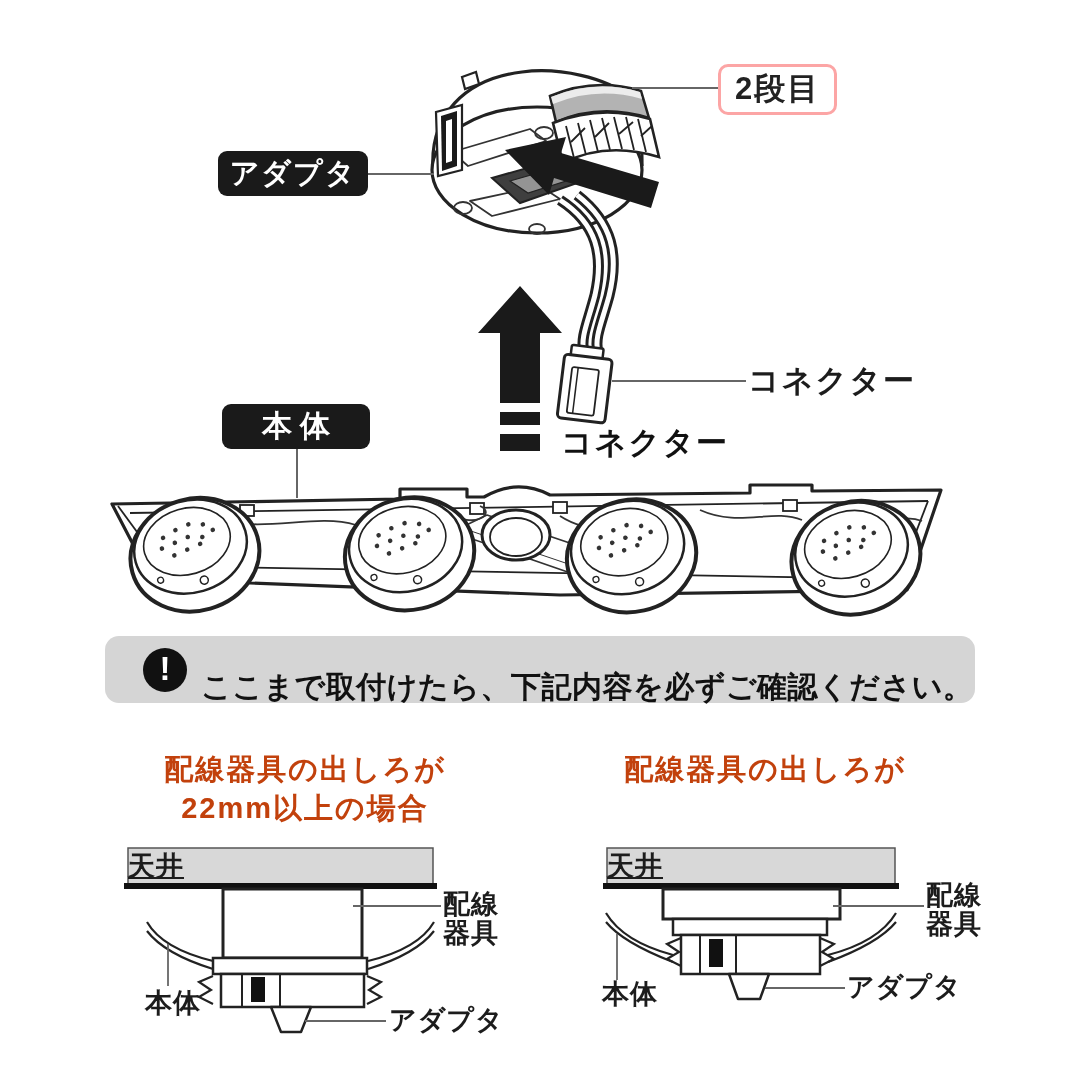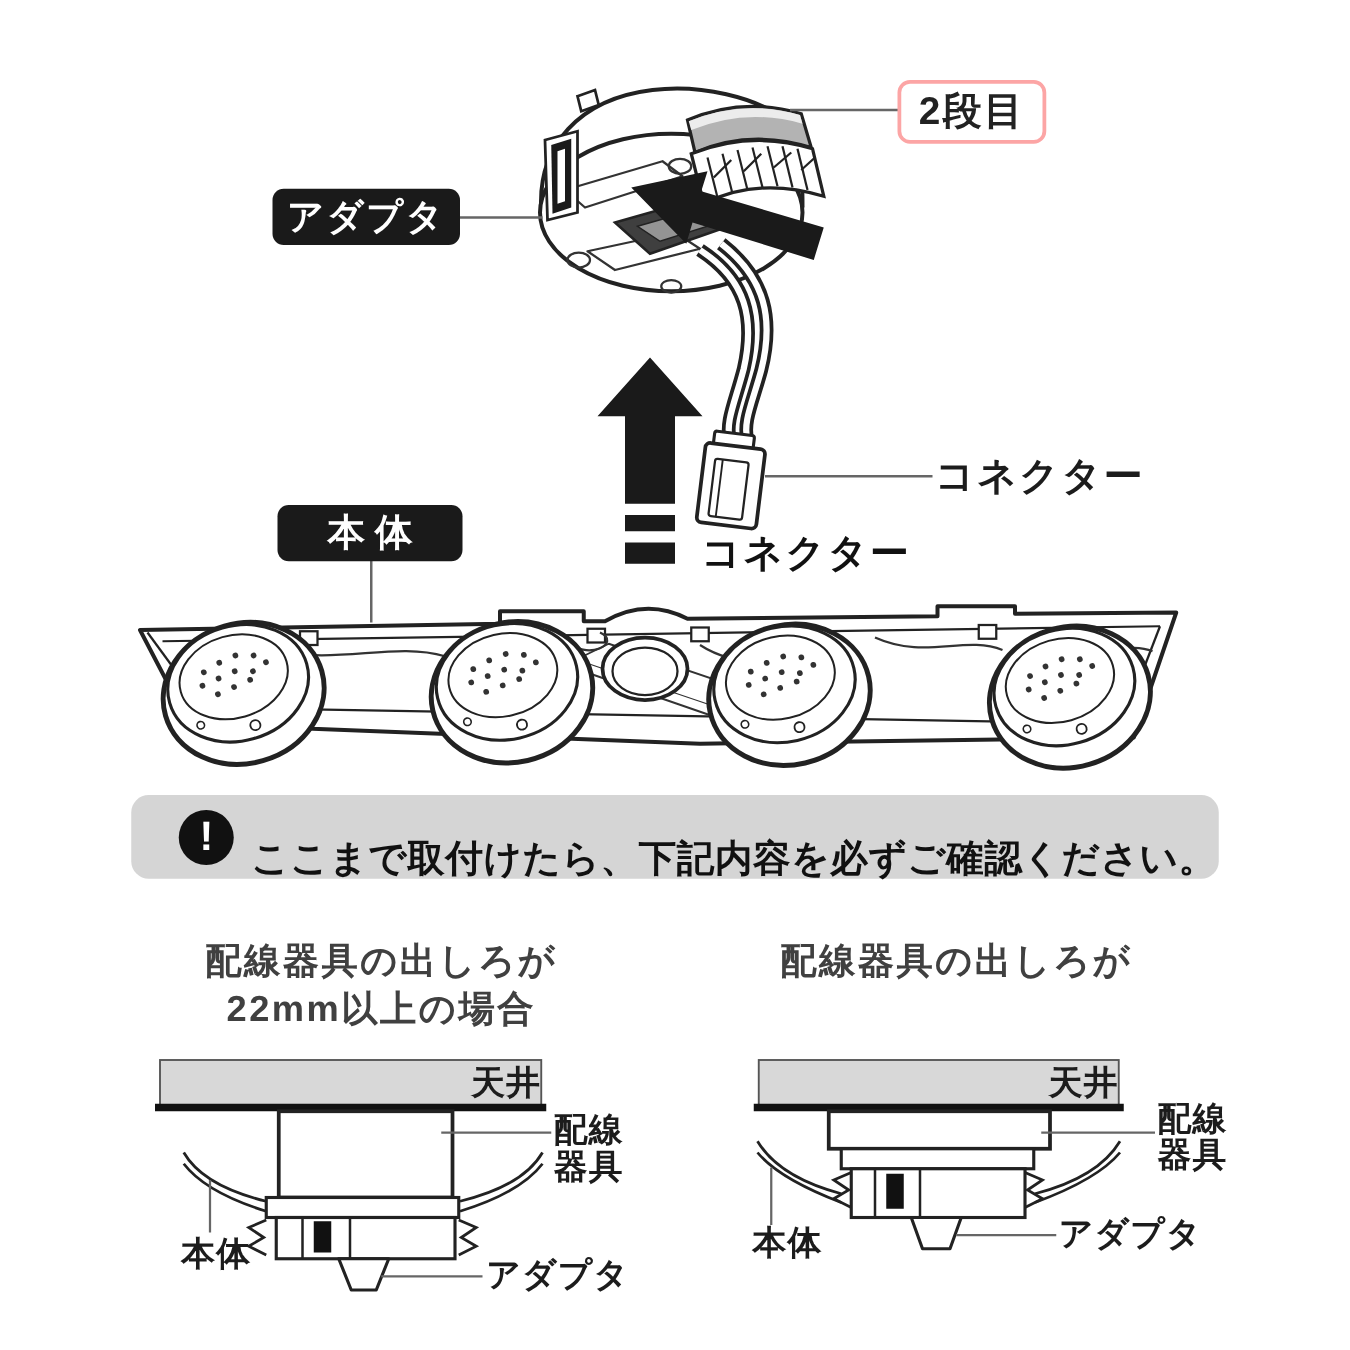--- a/index.html
+++ b/index.html
@@ -23,24 +23,24 @@
   .notice{
     left:105px;top:636px;width:870px;height:67px;background:#d5d5d5;border-radius:14px;
     display:flex;align-items:center;gap:14px;padding-left:38px;box-sizing:border-box;
   }
   .notice .bang{
     width:44px;height:44px;border-radius:50%;background:#111;color:#fff;
     display:flex;align-items:center;justify-content:center;
     font-size:33px;font-weight:900;flex:0 0 auto;padding-bottom:2px;box-sizing:border-box;
   }
   .notice .msg{font-size:30px;font-weight:700;color:#111;letter-spacing:0.5px;white-space:nowrap;margin-top:35px;}
-  .case-title{width:420px;text-align:center;font-size:29px;color:#404040;
+  .case-title{width:420px;text-align:center;font-size:29px;color:#c2410c;
     font-weight:600;letter-spacing:2px;line-height:1.34;}
   .dlabel{font-size:27px;font-weight:600;color:#1c1c1c;letter-spacing:1px;line-height:1.08;}
-  .center{text-align:right;}
+  .center{text-align:left;text-decoration:underline;}
 </style>
 </head>
 <body>
 
 <div id="stage">
 
   <svg width="1080" height="1080" viewBox="0 0 1080 1080">
     <defs>
       <g id="lamp">
         <ellipse cx="0" cy="7" rx="65" ry="56" fill="#fff" stroke="#222" stroke-width="4"></ellipse>

